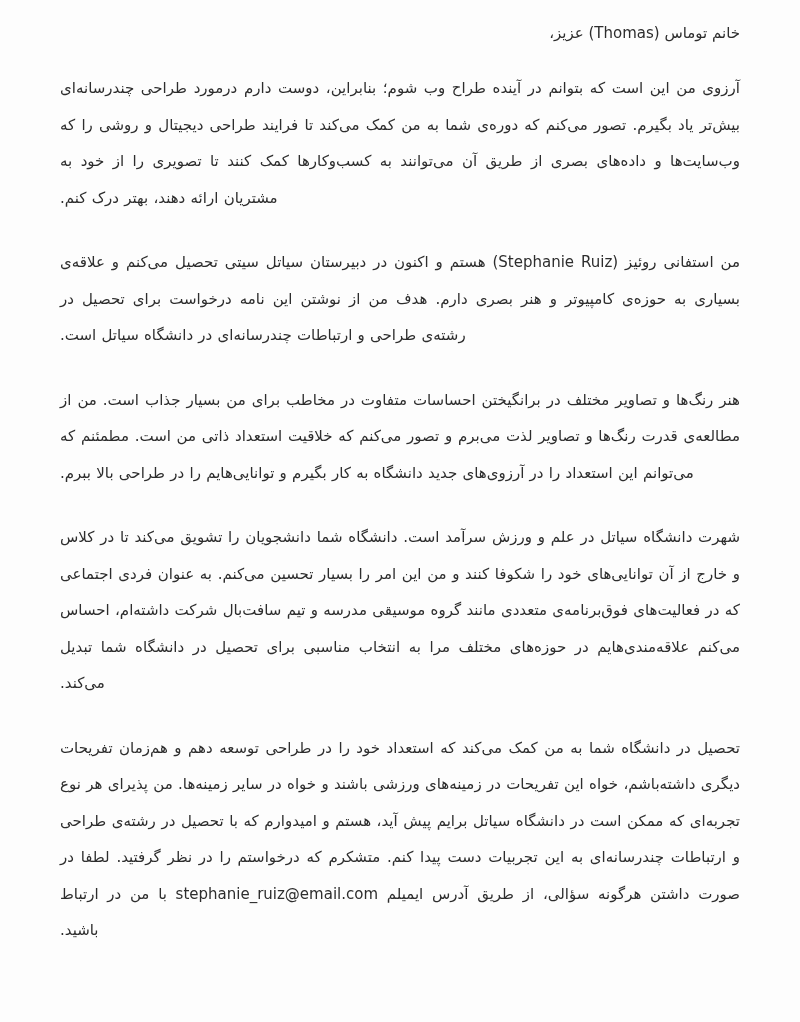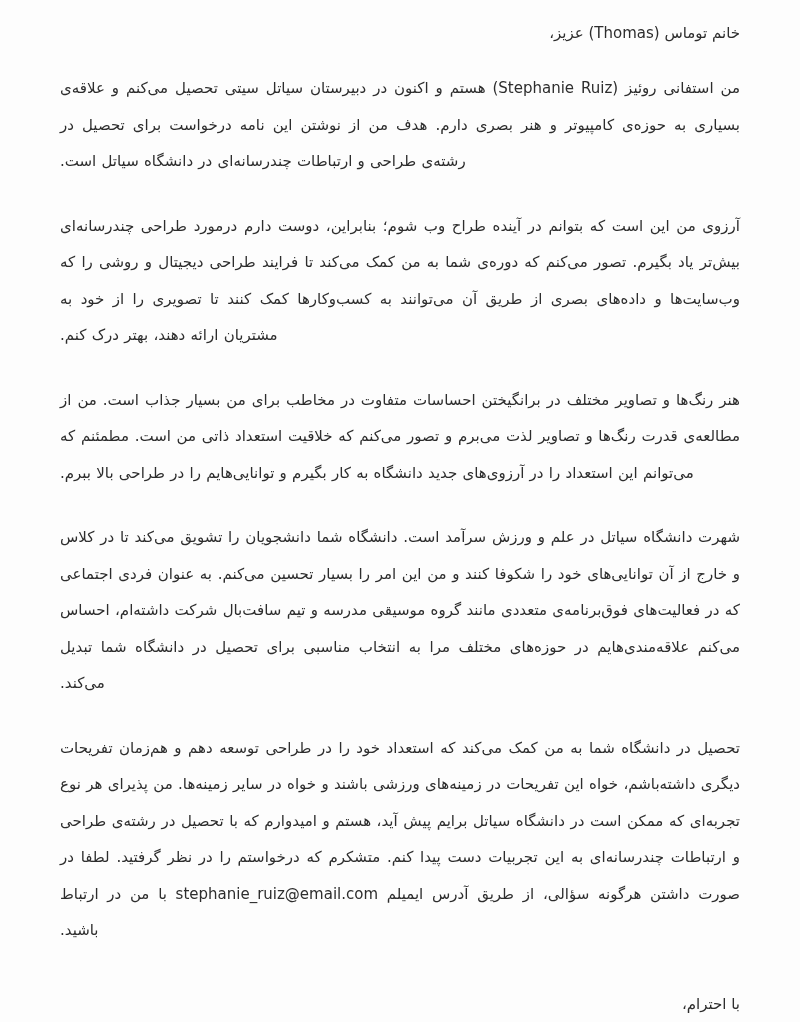--- a/index.html
+++ b/index.html
@@ -70,29 +70,28 @@
 </style>
 </head>
 <body style="background: rgb(253, 253, 253); color: rgb(45, 45, 45);">
 
 <div class="page" style="background: rgb(253, 253, 253);">
 
   <p class="salutation">خانم توماس (Thomas) عزیز،</p>
 
   <div class="gap-after-salutation"></div>
 
+  <p class="para">آرزوی من این است که بتوانم در آینده طراح وب شوم؛ بنابراین، دوست دارم درمورد طراحی چندرسانه‌ای بیش‌تر یاد بگیرم. تصور می‌کنم که دوره‌ی شما به من کمک می‌کند تا فرایند طراحی دیجیتال و روشی را که وب‌سایت‌ها و داده‌های بصری از طریق آن می‌توانند به کسب‌وکارها کمک کنند تا تصویری را از خود به مشتریان ارائه دهند، بهتر درک کنم.</p>
+
   <p class="para">من استفانی روئیز (Stephanie Ruiz) هستم و اکنون در دبیرستان سیاتل سیتی تحصیل می‌کنم و علاقه‌ی بسیاری به حوزه‌ی کامپیوتر و هنر بصری دارم. هدف من از نوشتن این نامه درخواست برای تحصیل در رشته‌ی طراحی و ارتباطات چندرسانه‌ای در دانشگاه سیاتل است.</p>
-
-  <p class="para">آرزوی من این است که بتوانم در آینده طراح وب شوم؛ بنابراین، دوست دارم درمورد طراحی چندرسانه‌ای بیش‌تر یاد بگیرم. تصور می‌کنم که دوره‌ی شما به من کمک می‌کند تا فرایند طراحی دیجیتال و روشی را که وب‌سایت‌ها و داده‌های بصری از طریق آن می‌توانند به کسب‌وکارها کمک کنند تا تصویری را از خود به مشتریان ارائه دهند، بهتر درک کنم.</p>
 
   <p class="para">هنر رنگ‌ها و تصاویر مختلف در برانگیختن احساسات متفاوت در مخاطب برای من بسیار جذاب است. من از مطالعه‌ی قدرت رنگ‌ها و تصاویر لذت می‌برم و تصور می‌کنم که خلاقیت استعداد ذاتی من است. مطمئنم که می‌توانم این استعداد را در آرزوی‌های جدید دانشگاه به کار بگیرم و توانایی‌هایم را در طراحی بالا ببرم.</p>
 
   <p class="para">شهرت دانشگاه سیاتل در علم و ورزش سرآمد است. دانشگاه شما دانشجویان را تشویق می‌کند تا در کلاس و خارج از آن توانایی‌های خود را شکوفا کنند و من این امر را بسیار تحسین می‌کنم. به عنوان فردی اجتماعی که در فعالیت‌های فوق‌برنامه‌ی متعددی مانند گروه موسیقی مدرسه و تیم سافت‌بال شرکت داشته‌ام، احساس می‌کنم علاقه‌مندی‌هایم در حوزه‌های مختلف مرا به انتخاب مناسبی برای تحصیل در دانشگاه شما تبدیل می‌کند.</p>
 
   <p class="para">تحصیل در دانشگاه شما به من کمک می‌کند که استعداد خود را در طراحی توسعه دهم و هم‌زمان تفریحات دیگری داشته‌باشم، خواه این تفریحات در زمینه‌های ورزشی باشند و خواه در سایر زمینه‌ها. من پذیرای هر نوع تجربه‌ای که ممکن است در دانشگاه سیاتل برایم پیش آید، هستم و امیدوارم که با تحصیل در رشته‌ی طراحی و ارتباطات چندرسانه‌ای به این تجربیات دست پیدا کنم. متشکرم که درخواستم را در نظر گرفتید. لطفا در صورت داشتن هرگونه سؤالی، از طریق آدرس ایمیلم stephanie_ruiz@email.com با من در ارتباط باشید.</p>
 
   <div class="closing-gap"></div>
 
-  <p class="closing">با احترام،</p>
 
   <div class="sign-gap"></div>
 
 </div>
 
 </body></html>

